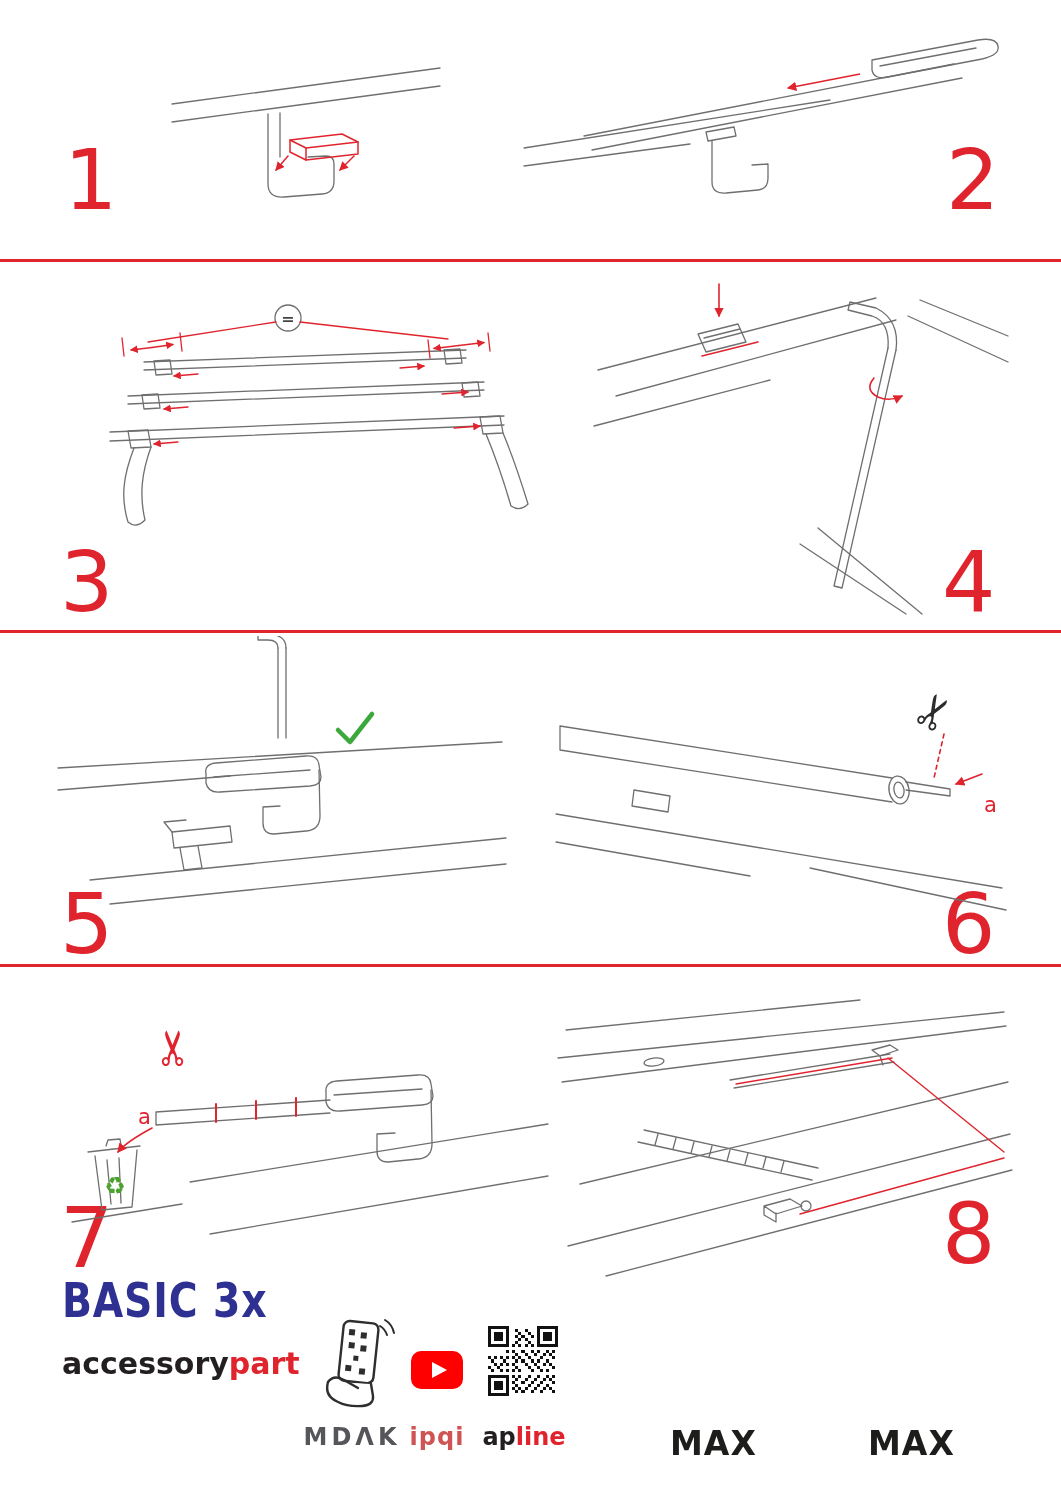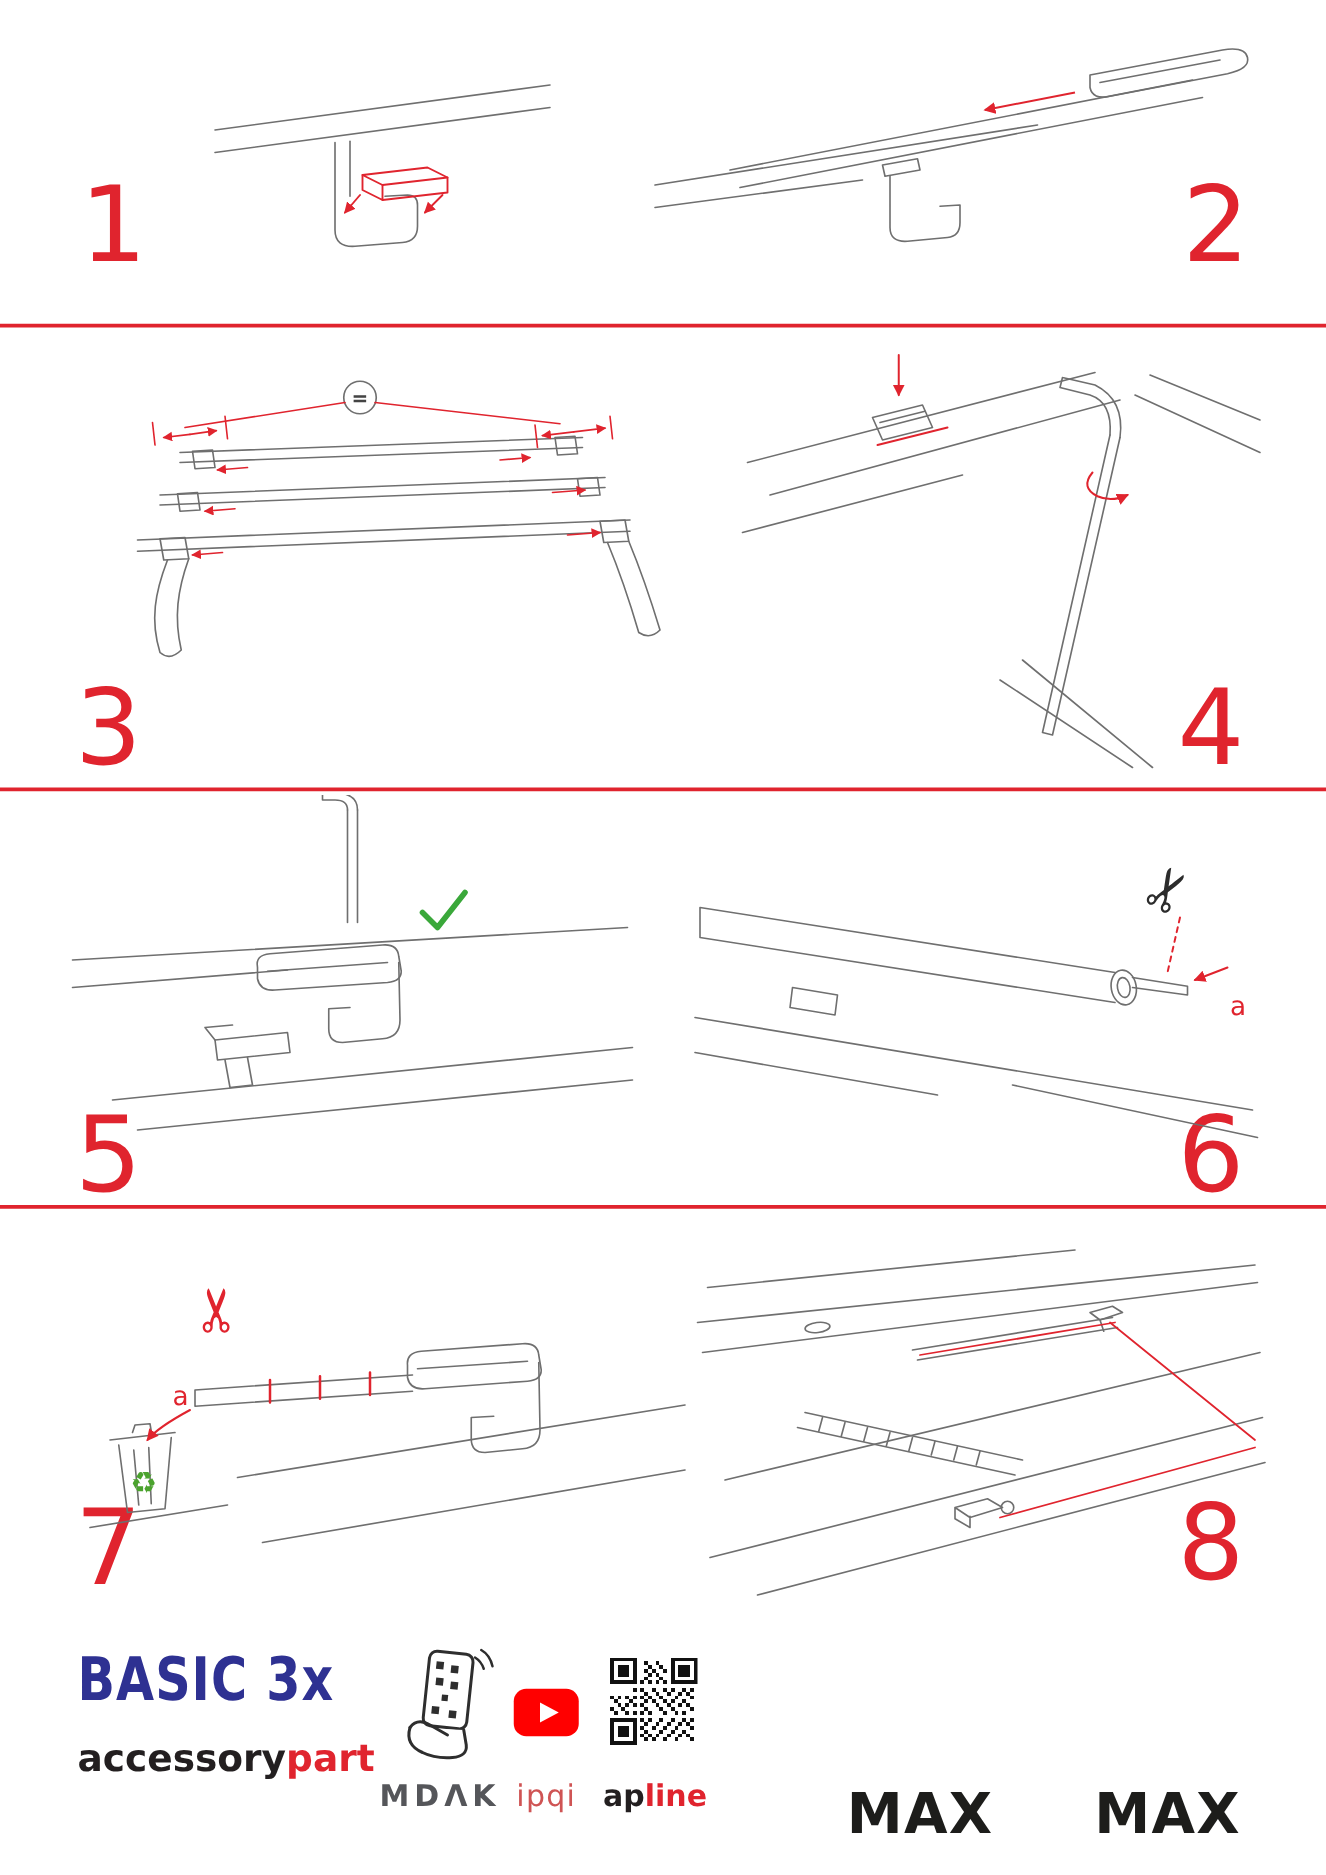--- a/index.html
+++ b/index.html
@@ -4,29 +4,29 @@
 <title></title>
 <style>
   html,body{margin:0;padding:0;background:#ffffff;}
   body{font-family:"DejaVu Sans","Liberation Sans",sans-serif;}
   .page{position:relative;width:1061px;height:1500px;background:#ffffff;overflow:hidden;}
   .divider{position:absolute;left:0;width:1061px;height:3px;background:#e0242e;}
   .step-num{position:absolute;color:#e0242e;font-size:84px;font-weight:400;line-height:1;}
   .illo{position:absolute;}
   .illo svg{display:block;width:100%;height:100%;}
   svg text{font-family:"DejaVu Sans","Liberation Sans",sans-serif;}
-  .brand-block{position:absolute;left:62px;top:1320px;width:240px;}
+  .brand-block{position:absolute;left:62px;top:1276px;width:240px;}
   .brand-name{font-size:48px;font-weight:700;color:#2e3192;letter-spacing:1px;line-height:1;transform:scaleX(.82);transform-origin:left top;white-space:nowrap;}
   .brand-sub{margin-top:22px;font-size:30px;font-weight:700;color:#231f20;white-space:nowrap;}
   .red{color:#e0242e;}
   .logo-label{position:absolute;text-align:center;font-size:24px;line-height:1.1;}
   .mdak{color:#55565a;font-weight:600;letter-spacing:4px;}
-  .ipqi{color:#cf5454;font-weight:400;letter-spacing:1px;}
+  .ipqi{color:#cf5454;font-weight:700;letter-spacing:1px;}
   .apline{font-weight:700;color:#231f20;}
-  .max-label{position:absolute;text-align:center;font-size:45px;font-weight:700;color:#1d1d1b;letter-spacing:1px;}
+  .max-label{position:absolute;text-align:left;font-size:33px;font-weight:700;color:#1d1d1b;letter-spacing:1px;}
 </style>
 </head>
 <body>
 
 <div class="page">
 
   <div class="step-num" style="left:64px;top:138px">1</div>
   <div class="illo" style="left:168px;top:52px;width:276px;height:188px">
     <svg viewBox="0 0 276 188">
       <defs>

